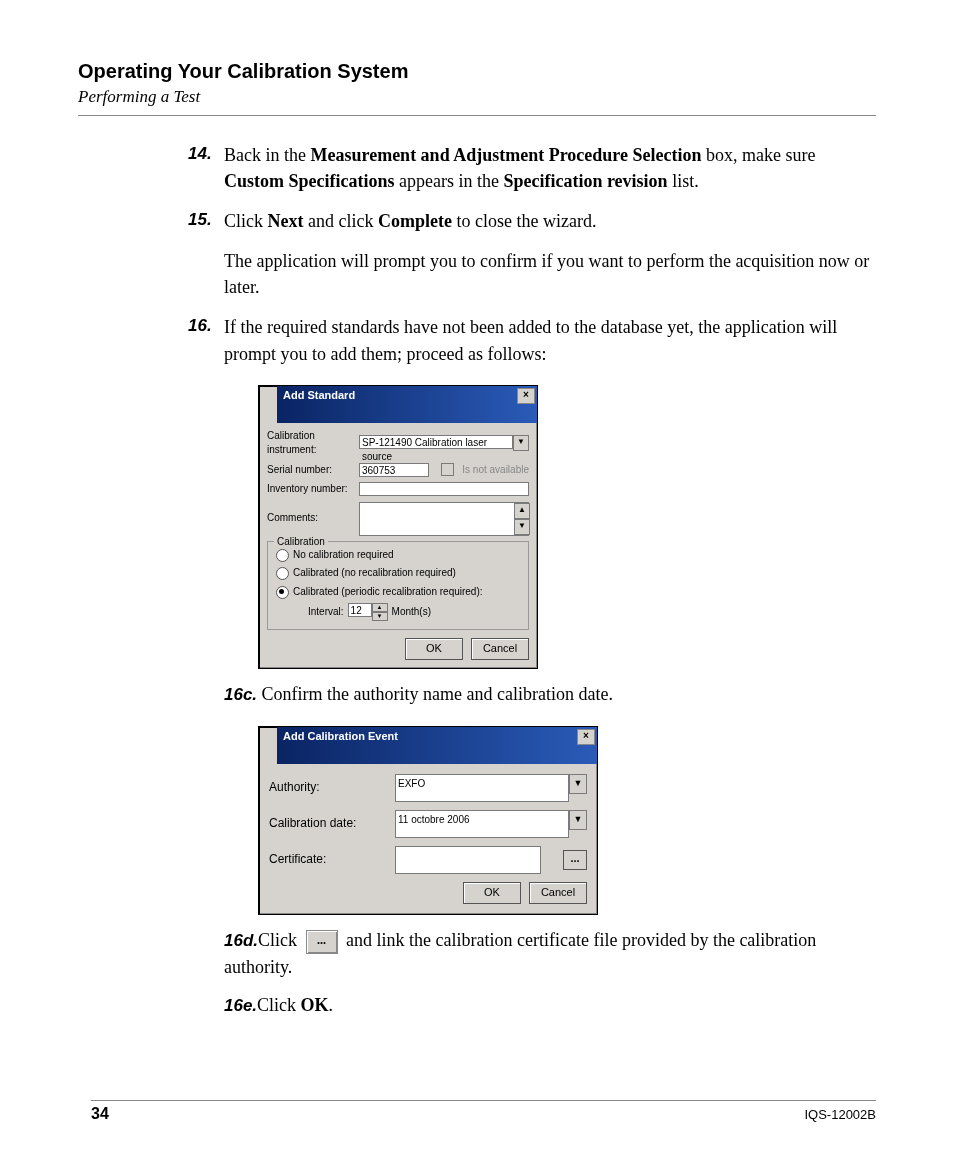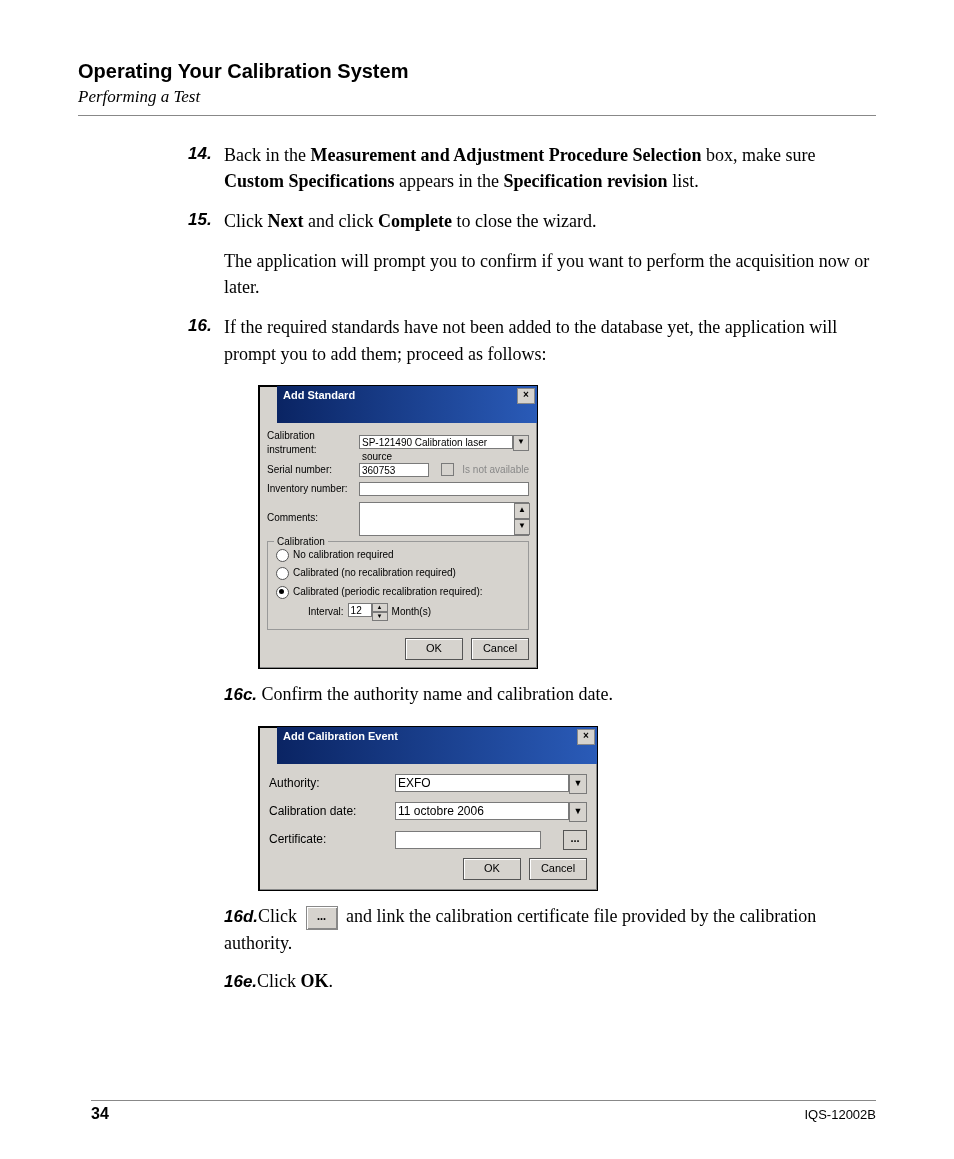--- a/index.html
+++ b/index.html
@@ -213,21 +213,21 @@
     background: #d6d3ce;
     font-size: 11px;
     text-align: center;
     line-height: 18px;
     box-shadow: 1px 1px 0 #fff inset;
   }
   
   .dlg2 { width: 338px; }
   .dlg2 .body { padding: 10px 10px 10px 10px; }
   .dlg2 .lbl { width: 110px; font-size: 12px; }
-  .dlg2 .inp { height: 18px; font-size: 12px; line-height: 17px; }
+  .dlg2 .inp { height: 28px; font-size: 10px; line-height: 17px; }
   .dlg2 .arrow-btn { height: 18px; width: 16px; font-size: 9px; line-height: 16px; }
   .dlg2 .row { margin-bottom: 8px; gap: 16px; }
   .dlg2 .ellipsis-btn {
     margin-left: 6px;
     width: 22px;
     height: 18px;
     border: 1px solid #555;
     background: #d6d3ce;
     font-size: 11px;
     line-height: 14px;

